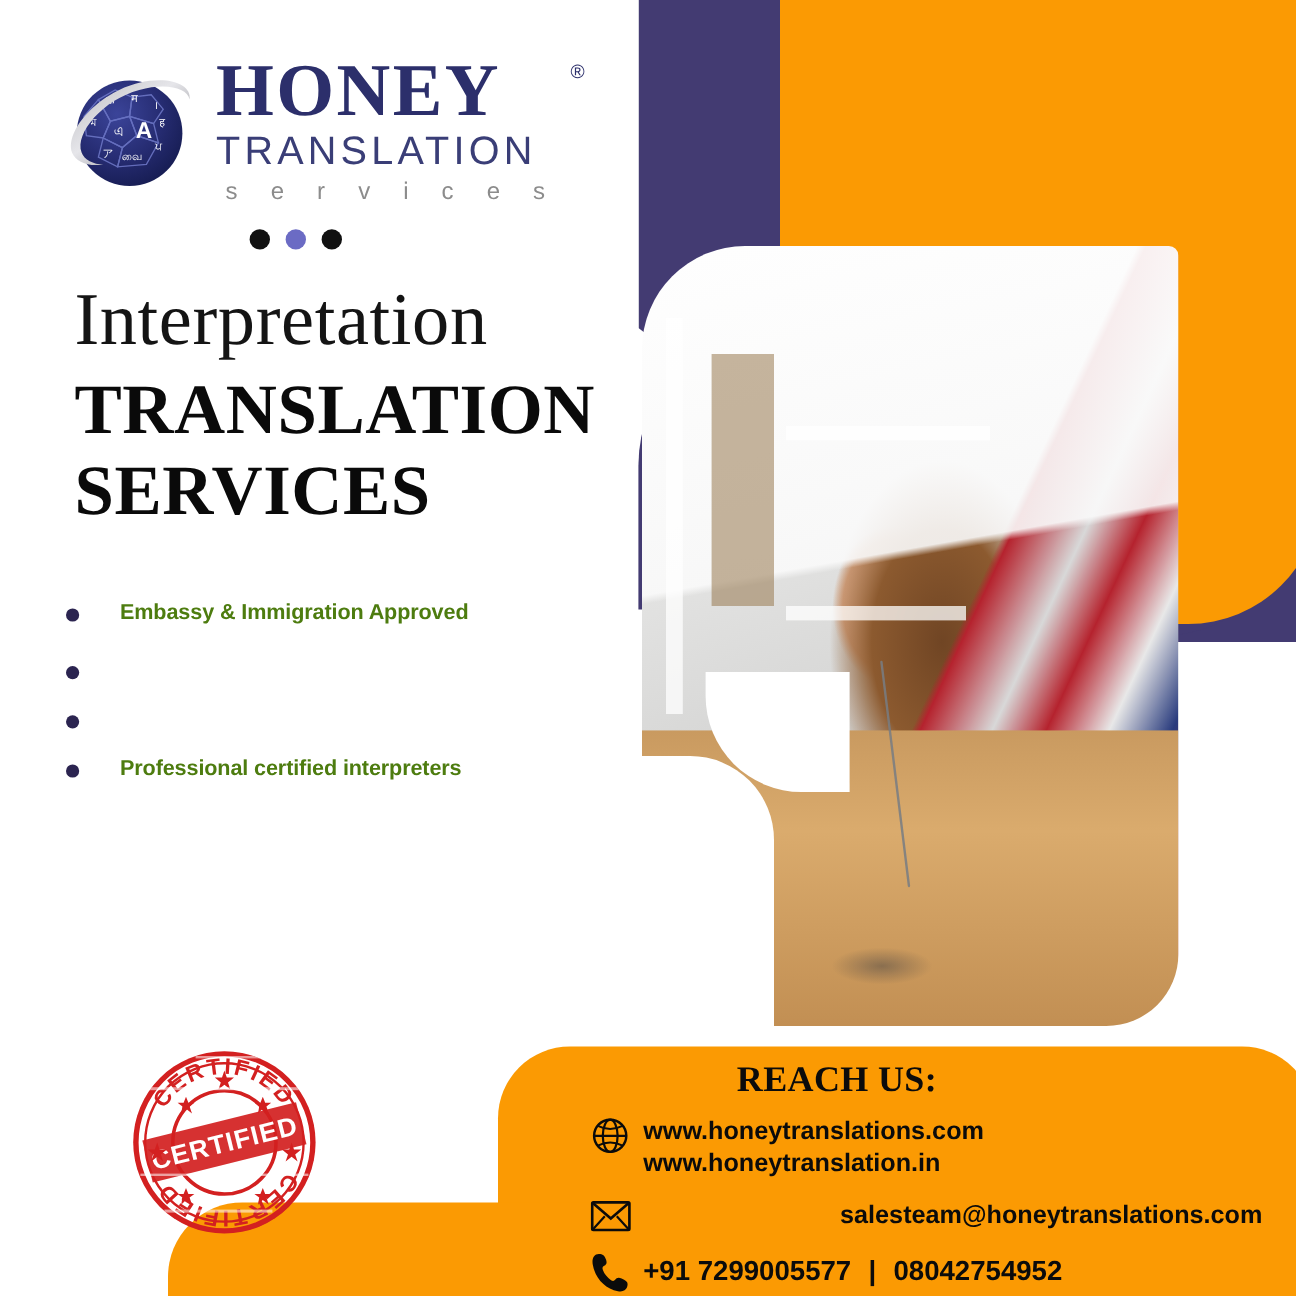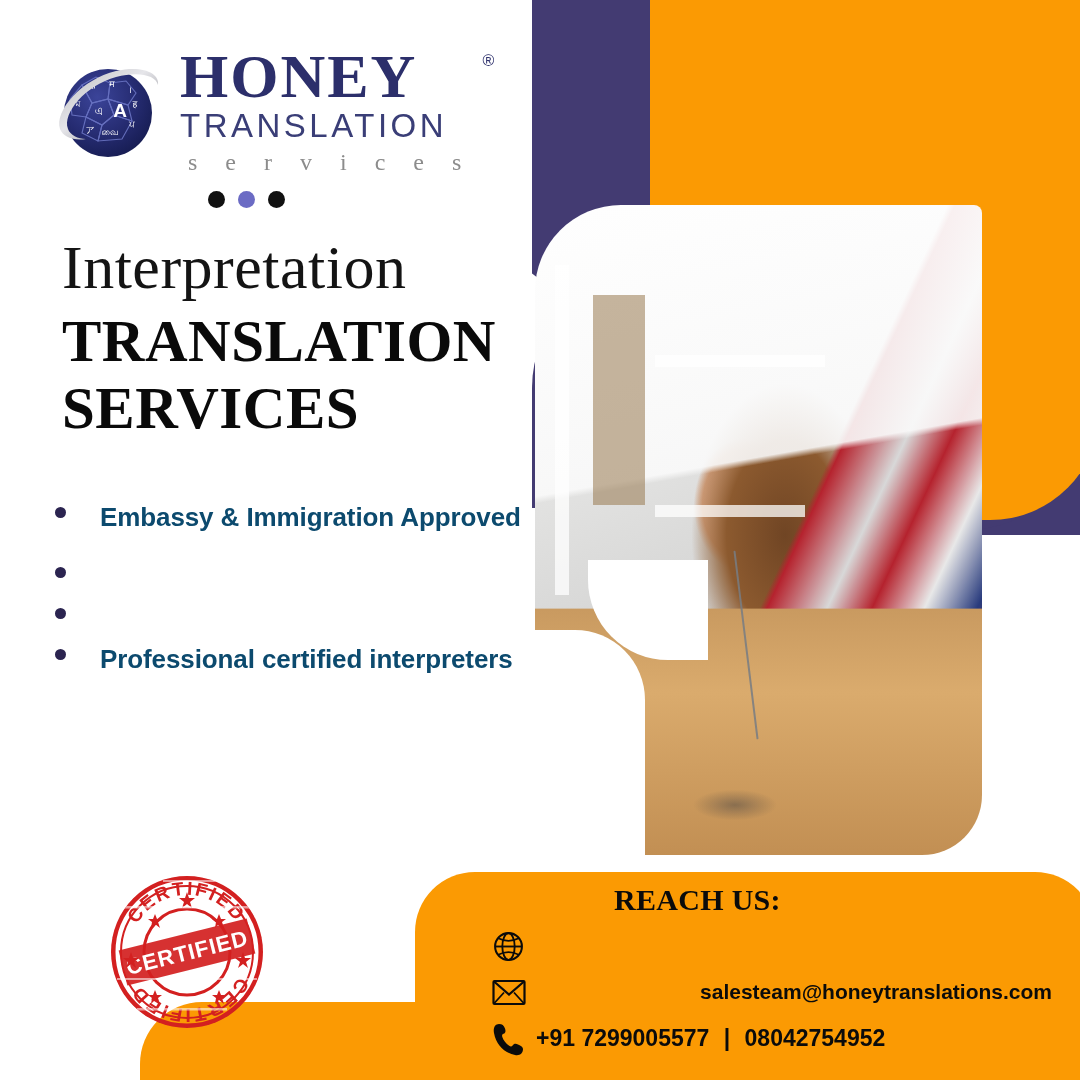--- a/index.html
+++ b/index.html
@@ -149,22 +149,22 @@
     position:absolute; right:-22px; top:6px;
     font-family:"Liberation Sans", sans-serif;
     font-size:16px; color:#2C2F6B;
   }
   .logo-translation {
     font-family:"Liberation Sans", sans-serif;
     font-size:33px; letter-spacing:3.5px;
     color:#3A3E77; margin-top:2px; font-weight:400;
   }
   .logo-services {
-    font-family:Liberation Serif, serif;
-    font-size:24px; letter-spacing:11px;
+    font-family:Liberation Sans, sans-serif;
+    font-size:20px; letter-spacing:11px;
     color:#8C8C8C; text-align:center; margin-top:4px;
     padding-left:8px;
   }
 
   .dots {
     position:absolute; left:208px; top:191px;
     display:flex; gap:13px; align-items:center;
   }
   .dot { width:17px; height:17px; border-radius:50%; }
 
@@ -191,22 +191,22 @@
     display:flex; align-items:flex-start;
     margin-bottom:20px;
   }
   .bullet-dot {
     width:11px; height:11px; border-radius:50%;
     background:#2B2450; flex:0 0 auto;
     margin-top:10px; margin-right:34px;
   }
   .bullet-text {
     font-family:"Liberation Sans", sans-serif;
-    font-weight:700; font-size:26px; line-height:1.55;
-    color:#0c4a6e; letter-spacing:-.1px;
+    font-weight:700; font-size:18px; line-height:1.55;
+    color:#4d7c0f; letter-spacing:-.1px;
   }
 
   .tagline {
     position:absolute; left:60px; top:780px;
     font-family:"Liberation Serif", serif;
     font-weight:700; font-size:29px; color:#111;
     letter-spacing:.2px;
   }
   .tagline .sep { padding:0 7px; font-weight:400; }
 
@@ -393,20 +393,24 @@
     <div class="c-row">
       <span class="c-icon">
         <svg viewBox="0 0 32 32" width="33" height="33" aria-hidden="true">
           <circle cx="16" cy="16" r="13" fill="none" stroke="#0b0b0b" stroke-width="2"></circle>
           <ellipse cx="16" cy="16" rx="6" ry="13" fill="none" stroke="#0b0b0b" stroke-width="1.8"></ellipse>
           <line x1="3" y1="16" x2="29" y2="16" stroke="#0b0b0b" stroke-width="1.8"></line>
           <path d="M6 8 Q16 13 26 8" fill="none" stroke="#0b0b0b" stroke-width="1.6"></path>
           <path d="M6 24 Q16 19 26 24" fill="none" stroke="#0b0b0b" stroke-width="1.6"></path>
         </svg>
       </span>
+      <span class="c-text">
+        <span style="display:block">www.honeytranslations.com</span>
+        <span style="display:block">www.honeytranslation.in</span>
+      </span>
     </div>
 
     <div class="c-row" style="margin-top:4px;justify-content:space-between;">
       <span class="c-icon">
         <svg viewBox="0 0 34 26" width="34" height="27" aria-hidden="true">
           <rect x="1.5" y="1.5" width="31" height="23" fill="none" stroke="#0b0b0b" stroke-width="2.2" rx="1"></rect>
           <path d="M2 2 L17 15 L32 2" fill="none" stroke="#0b0b0b" stroke-width="2.2"></path>
           <path d="M2 24 L12 13 M32 24 L22 13" fill="none" stroke="#0b0b0b" stroke-width="1.8"></path>
         </svg>
       </span>

